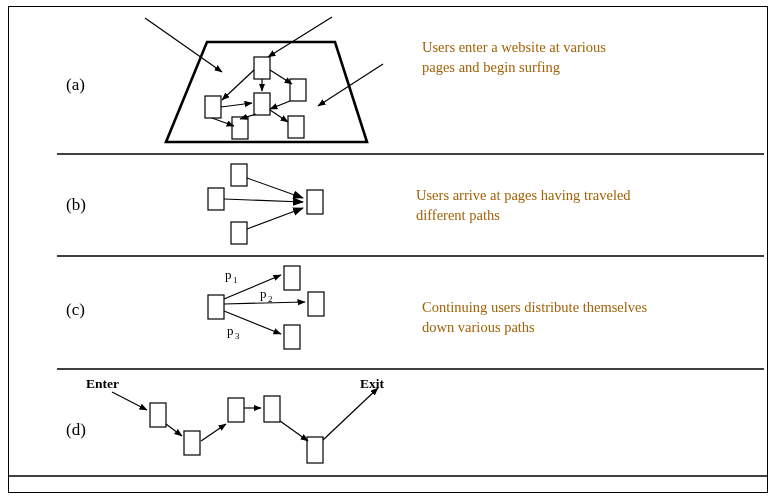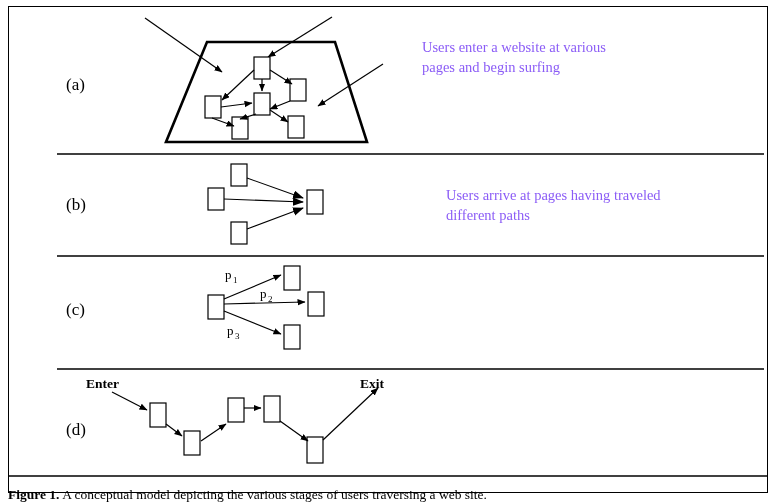--- a/index.html
+++ b/index.html
@@ -31,21 +31,21 @@
     position: absolute;
     font-family: "Liberation Serif", serif;
     font-size: 17px;
     color: #000000;
   }
   .caption-text {
     position: absolute;
     font-family: "Liberation Serif", serif;
     font-size: 14.5px;
     line-height: 20px;
-    color: #8b5cf6;
+    color: #a16207;
     white-space: pre-line;
   }
   .figure-caption {
     position: absolute;
     left: 8px;
     top: 487px;
     width: 760px;
     font-family: "Liberation Serif", serif;
     font-size: 13.5px;
     color: #000000;
@@ -201,20 +201,19 @@
     </g>
   </svg>
 
   <div class="panel-label" style="left:66px; top:75px;">(a)</div>
   <div class="panel-label" style="left:66px; top:195px;">(b)</div>
   <div class="panel-label" style="left:66px; top:300px;">(c)</div>
   <div class="panel-label" style="left:66px; top:420px;">(d)</div>
 
   <div class="caption-text" style="left:422px; top:37px; width:300px;">Users enter a website at various
 pages and begin surfing</div>
-  <div class="caption-text" style="left:446px; top:185px; width:300px;">Users arrive at pages having traveled
+  <div class="caption-text" style="left:416px; top:185px; width:300px;">Users arrive at pages having traveled
 different paths</div>
-
-  <div class="figure-caption">
-    <b>Figure 1.</b><span> A conceptual model depicting the various stages of users traversing a web site.</span>
-  </div>
+  <div class="caption-text" style="left:422px; top:297px; width:310px;">Continuing users distribute themselves
+down various paths</div>
+
 
 </div>
 
 </body></html>

